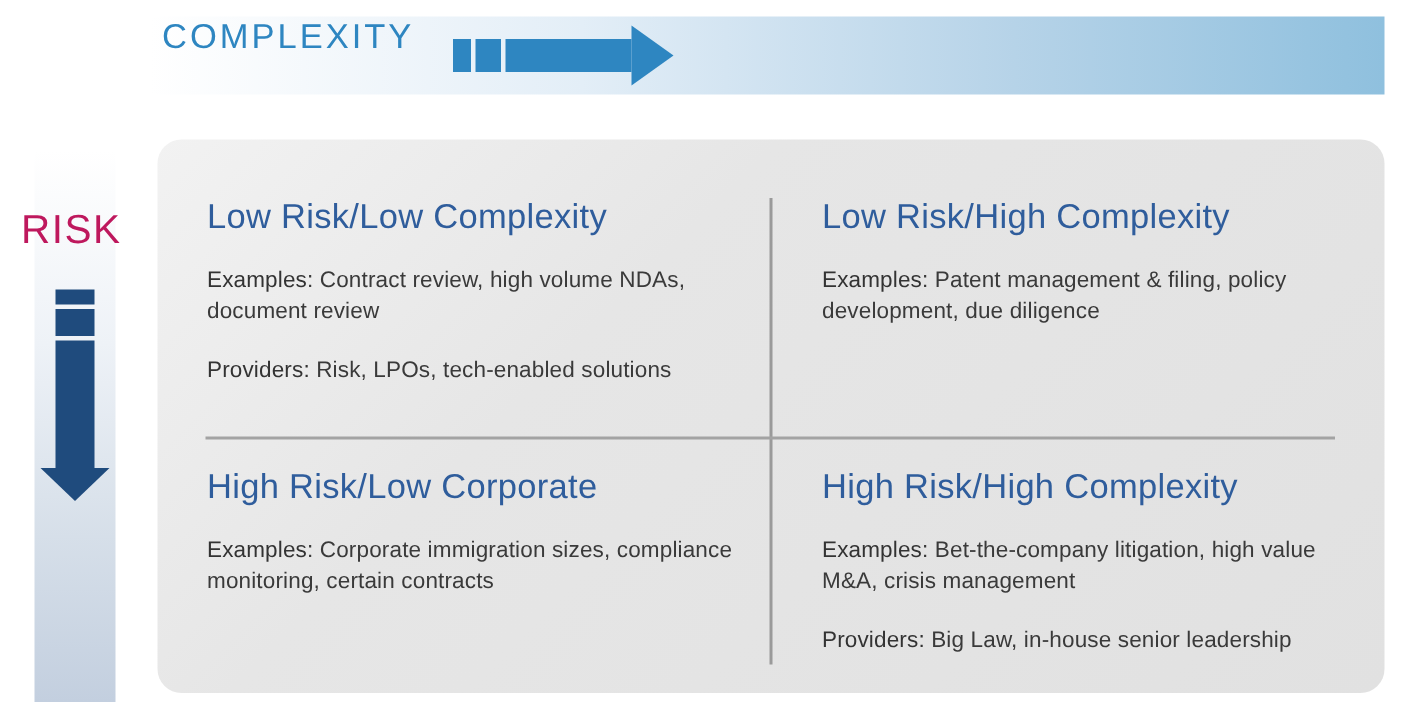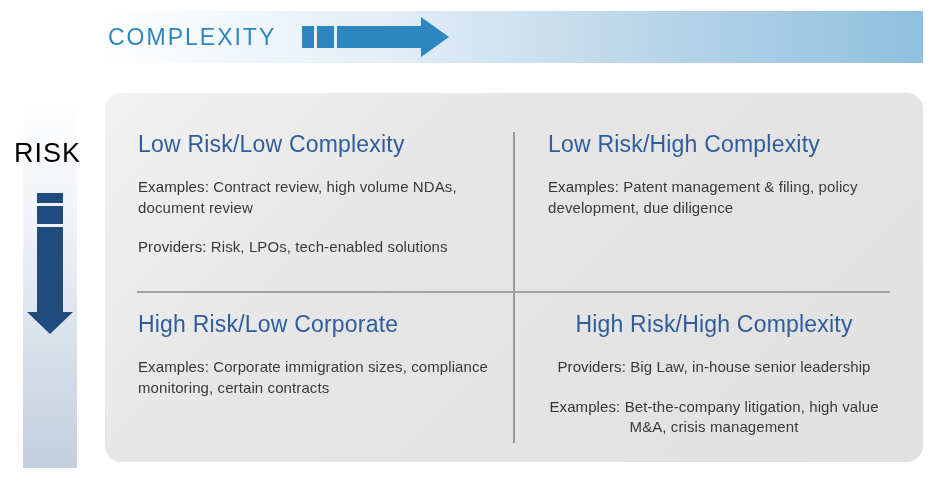--- a/index.html
+++ b/index.html
@@ -5,41 +5,41 @@
   html,body{margin:0;padding:0;}
   body{
     width:936px;height:484px;position:relative;background:#ffffff;
     font-family:"Liberation Sans", sans-serif;overflow:hidden;
   }
 
   
   .top-bar{
     position:absolute;left:100px;top:11px;width:823px;height:52px;
     background:linear-gradient(to right,#ffffff 0%,#e3eef7 35%,#b6d3e8 70%,#8fc0de 100%);
-    display:flex;align-items:center;
+    display:flex;
   }
   .complexity-label{
     margin-left:8px;font-size:23px;letter-spacing:2px;color:#2e86c1;
     font-weight:500;
   }
   .h-arrow{display:flex;align-items:center;margin-left:26px;}
   .h-seg1{width:12px;height:22px;background:#2e86c1;margin-right:3px;}
   .h-seg2{width:17px;height:22px;background:#2e86c1;margin-right:3px;}
   .h-shaft{width:84px;height:22px;background:#2e86c1;}
   .h-head{width:0;height:0;border-top:20px solid transparent;
           border-bottom:20px solid transparent;border-left:28px solid #2e86c1;}
 
   
   .left-bar{
     position:absolute;left:23px;top:100px;width:54px;height:368px;
     background:linear-gradient(to bottom,#ffffff 0%,#eef2f7 35%,#d6dfe9 70%,#c3cfdf 100%);
   }
   .risk-label{
     position:absolute;left:14px;top:138px;font-size:27px;letter-spacing:1px;
-    color:#000000;font-weight:500;
+    color:#be185d;font-weight:500;
   }
   .v-arrow{
     position:absolute;left:50px;top:193px;transform:translateX(-50%);
     display:flex;flex-direction:column;align-items:center;
   }
   .v-seg1{width:26px;height:10px;background:#1f4b7d;margin-bottom:3px;}
   .v-seg2{width:26px;height:18px;background:#1f4b7d;margin-bottom:3px;}
   .v-shaft{width:26px;height:85px;background:#1f4b7d;}
   .v-head{width:0;height:0;border-left:23px solid transparent;
           border-right:23px solid transparent;border-top:22px solid #1f4b7d;}
@@ -50,21 +50,21 @@
     border-radius:16px;
     background:linear-gradient(135deg,#f2f2f2 0%,#e6e6e6 35%,#e1e1e1 100%);
   }
   .v-divider{position:absolute;left:408px;top:39px;width:2px;height:311px;background:#9a9a9a;}
   .h-divider{position:absolute;left:32px;top:198px;width:753px;height:2px;background:#a3a3a3;}
 
   .quadrant{position:absolute;}
   .q1{left:33px;top:38px;width:352px;}
   .q2{left:443px;top:38px;width:368px;}
   .q3{left:33px;top:218px;width:362px;}
-  .q4{left:425px;top:218px;width:368px;text-align:center;}
+  .q4{left:443px;top:218px;width:368px;}
   .q-title{
     font-size:23px;color:#2f5d9c;font-weight:500;margin:0 0 19px 0;letter-spacing:.2px;
   }
   .q-para{
     font-size:15px;color:#3a3a3a;line-height:1.38;margin:0 0 19px 0;letter-spacing:.1px;
   }
   .q-para strong{font-weight:400;color:#333333;}
 </style>
 </head>
 <body>
@@ -103,16 +103,16 @@
     <p class="q-para"><strong>Examples</strong><span>: Patent management &amp; filing, policy development, due diligence</span></p>
   </div>
 
   <div class="quadrant q3">
     <h3 class="q-title">High Risk/Low Corporate</h3>
     <p class="q-para"><strong>Examples</strong><span>: Corporate immigration sizes, compliance monitoring, certain contracts</span></p>
   </div>
 
   <div class="quadrant q4">
     <h3 class="q-title">High Risk/High Complexity</h3>
+    <p class="q-para"><strong>Examples</strong><span>: Bet-the-company litigation, high value M&amp;A, crisis management</span></p>
     <p class="q-para"><strong>Providers:</strong><span> Big Law, in-house senior leadership</span></p>
-    <p class="q-para"><strong>Examples</strong><span>: Bet-the-company litigation, high value M&amp;A, crisis management</span></p>
   </div>
 </div>
 
 </body></html>

